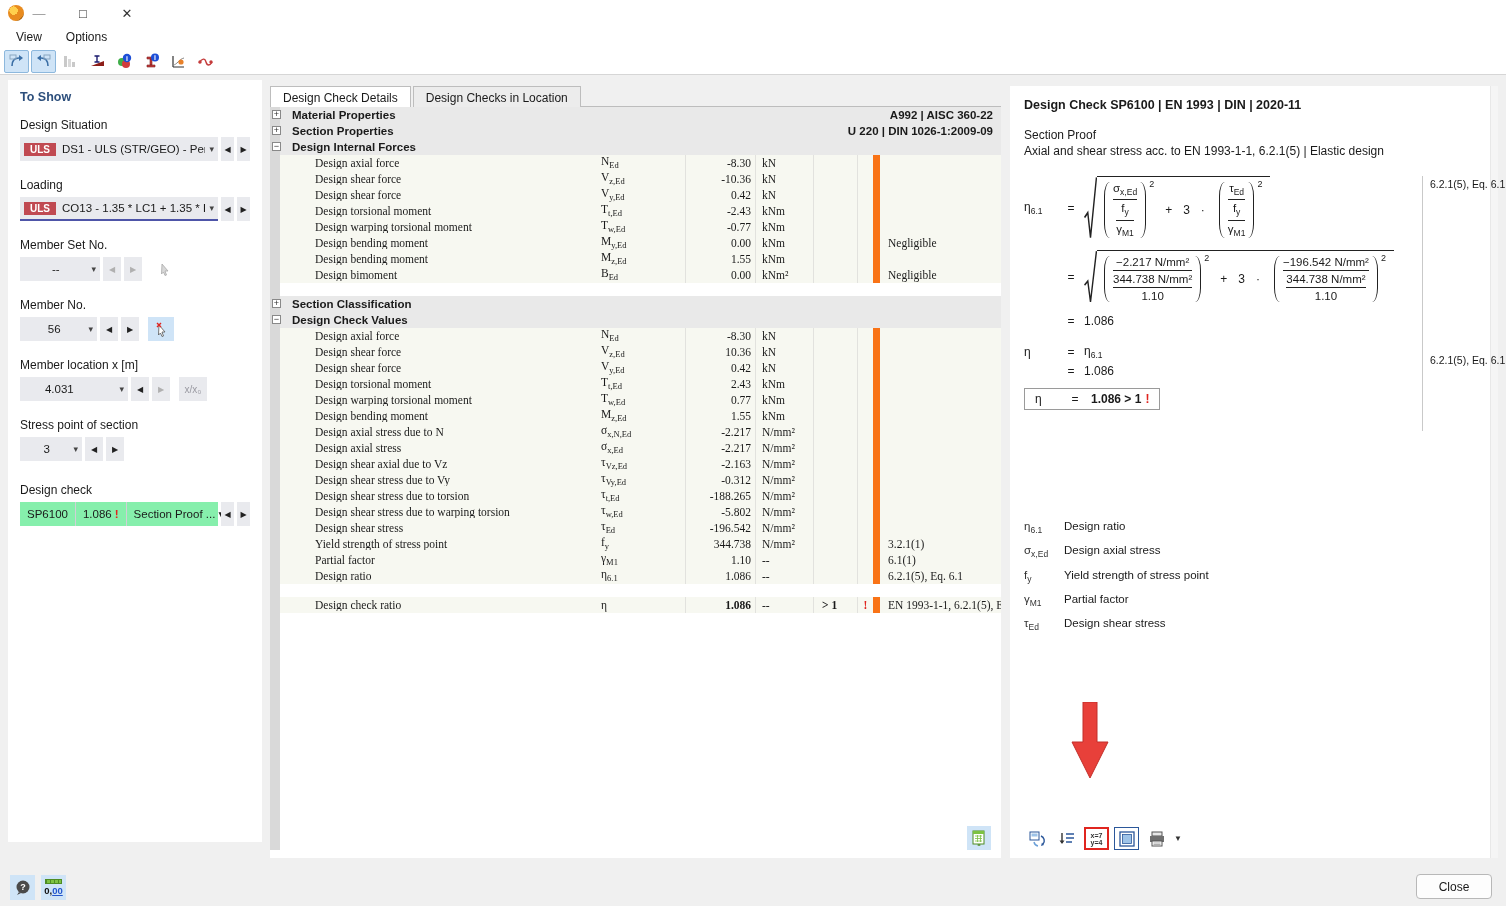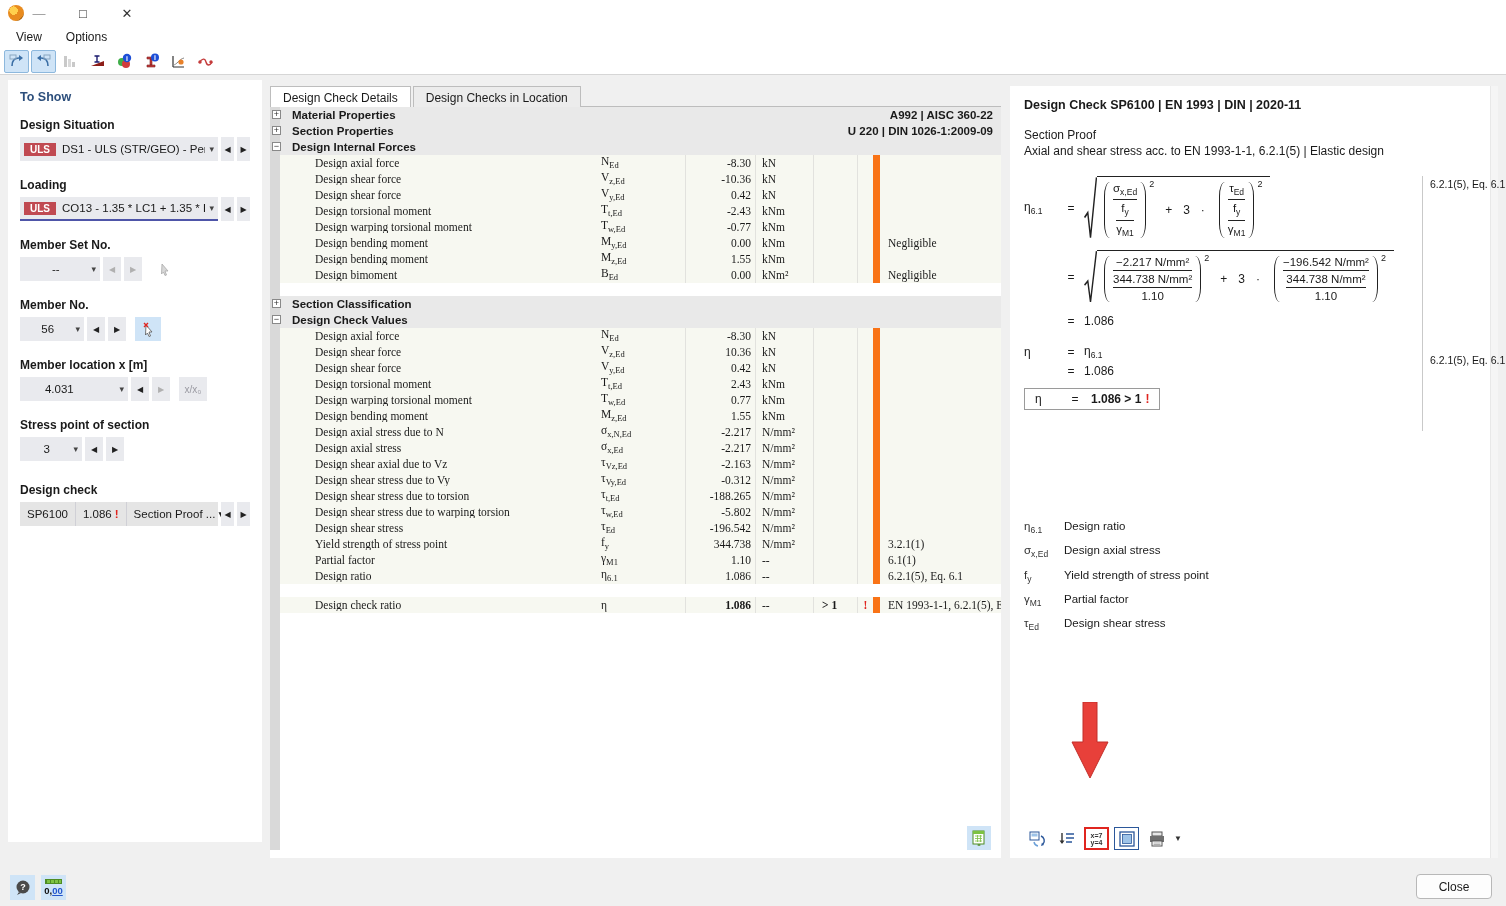--- a/index.html
+++ b/index.html
@@ -22,33 +22,33 @@
   .tbtn { width:25px; height:23px; display:flex; align-items:center; justify-content:center; border:1px solid transparent; border-radius:2px; }
   .tbtn.on { background:#cfe4f7; border-color:#8db8dd; }
   .tbtn svg { width:17px; height:17px; }
 
   .workspace { position:absolute; left:0; top:76px; right:0; bottom:38px; background:#f0f0f0; }
 
   
   .left-panel { position:absolute; left:8px; top:4px; width:254px; bottom:26px; background:#ffffff; padding:10px 12px; font-size:12px; }
   .panel-header { color:#2d4f7c; font-weight:bold; font-size:12.5px; margin-bottom:14px; }
   .fgroup { margin-bottom:17px; }
-  .fgroup-label { margin-bottom:5px;font-weight:bold; }
+  .fgroup-label { margin-bottom:5px; }
   .ctl-row { display:flex; align-items:stretch; gap:3px; height:24px; }
   .combo { background:#e9eaee; display:flex; align-items:center; padding:0 4px; font-size:11.5px; position:relative; }
   .combo .chev { margin-left:auto; color:#444; font-size:9px; padding-left:4px; }
   .badge-uls { background:#c04a52; color:#fff; font-size:10px; font-weight:bold; padding:1px 6px; margin-right:6px; }
   .combo.focused { border-bottom:2px solid #4e55a8; }
   .spin { width:18px; background:#e9eaee; display:flex; align-items:center; justify-content:center; font-size:8px; color:#222; }
   .spin.dis { color:#b0b0b0; }
   .pickbtn { width:26px; margin-left:6px; display:flex; align-items:center; justify-content:center; }
   .pickbtn.active { background:#cfe4f7; }
   .pickbtn svg { width:15px; height:15px; }
   .xx0 { width:28px; margin-left:6px; background:#e9eaee; color:#9a9aa2; font-size:10px; display:flex; align-items:center; justify-content:center; }
-  .seg { background:#e5e5e5; display:flex; align-items:center; font-size:11.5px; }
+  .seg { background:#86efac; display:flex; align-items:center; font-size:11.5px; }
   .seg > span { padding:0 7px; display:flex; align-items:center; gap:3px; height:100%; }
   .seg > span + span { border-left:1px solid #d0d0d6; }
   .alert-red { color:#e0251f; font-weight:bold; }
 
   
   .mid-panel { position:absolute; left:270px; top:10px; width:731px; bottom:10px; background:#ffffff; }
   .tabstrip { display:flex; height:21px; font-size:12px; background:#f0f0f0; }
   .tab { padding:2px 12px 0; border:1px solid #bdbdbd; border-bottom:none; background:#ececec; display:flex; align-items:center; }
   .tab.active { background:#ffffff; position:relative; z-index:2; }
   .tab + .tab { margin-left:2px; }
@@ -240,21 +240,21 @@
           <svg viewBox="0 0 15 15">
               <path d="M5 2 L11 9 L8 9 L9.5 13 L8 13.5 L6.5 10 L4.5 12 Z" fill="#d8d8d8" stroke="#aaa" stroke-width="0.8"></path>
             </svg>
         </span>
       </div>
     </div>
 
     <div class="fgroup">
       <div class="fgroup-label">Member No.</div>
       <div class="ctl-row">
-        <div class="combo" style="width:64px">
+        <div class="combo" style="width:77px">
           <span style="margin-left:auto">56</span>
           <span class="chev">▾</span>
         </div>
         <span class="spin">◀</span>
         <span class="spin">▶</span>
         <span class="pickbtn active">
           <svg viewBox="0 0 15 15">
               <path d="M5 3 L11 10 L8 10 L9.5 14 L8 14.5 L6.5 11 L4.5 13 Z" fill="#fff" stroke="#555" stroke-width="0.8"></path>
               <path d="M3 1 L7 5 M7 1 L3 5" stroke="#e0251f" stroke-width="1.4"></path>
             </svg>

